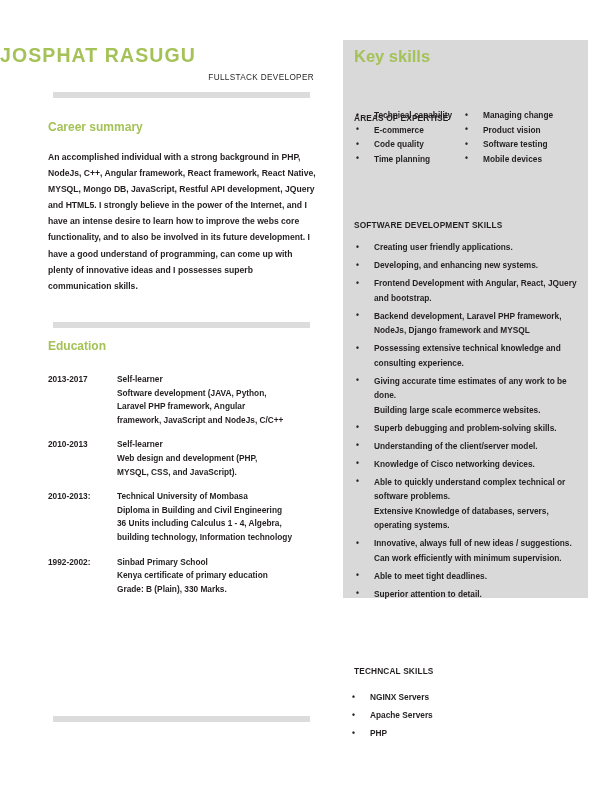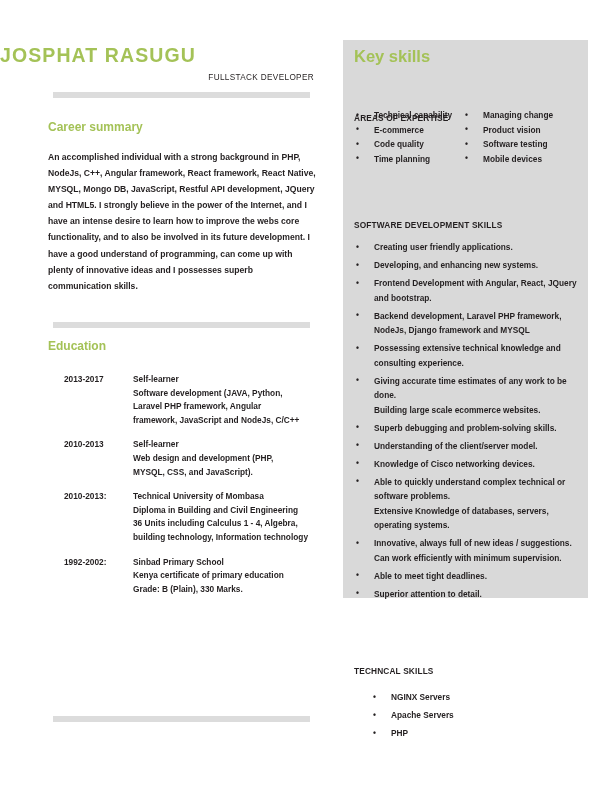--- a/index.html
+++ b/index.html
@@ -83,21 +83,20 @@
   #education-list {
     position: absolute;
     left: 0;
     top: 373px;
     width: 332px;
   }
   .edu-entry {
     position: relative;
     display: flex;
     margin-bottom: 11px;
-    padding-left: 16px;
   }
   .edu-date {
     width: 69px;
     padding-left: 48px;
     box-sizing: border-box;
     font-size: 8.3px;
     font-weight: bold;
     line-height: 13.6px;
     color: #231f20;
     flex: 0 0 117px;
@@ -190,21 +189,21 @@
   #software-skills-list {
     position: absolute;
     left: 11px;
     top: 200px;
     width: 228px;
   }
   #software-skills-list > li { margin-bottom: 3.5px; }
 
   #technical-skills-list {
     position: absolute;
-    left: 28px;
+    left: 7px;
     top: 650px;
     width: 200px;
   }
   #technical-skills-list > li { margin-bottom: 3.5px; }
 </style>
 </head>
 <body>
 
 <div id="left-column">
 

